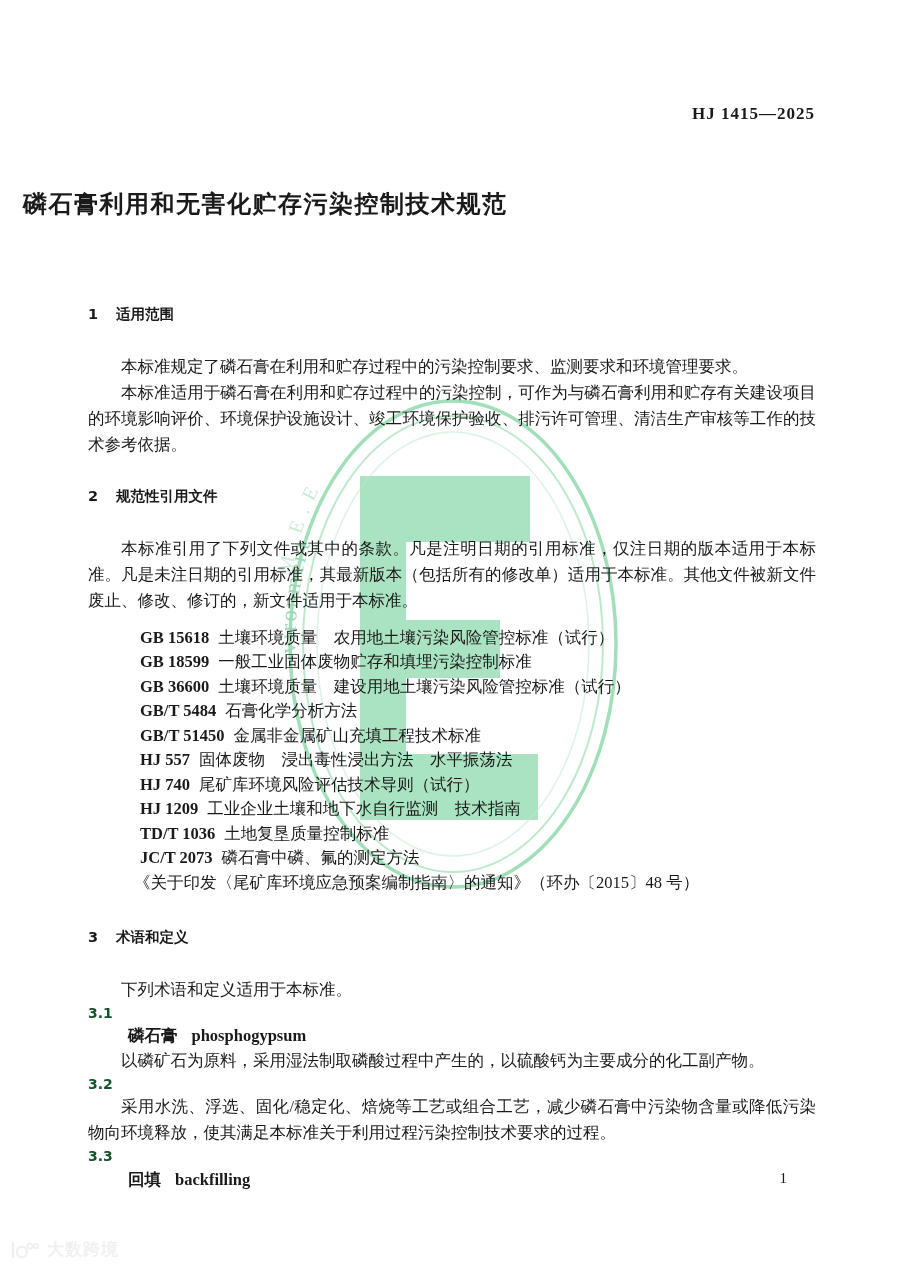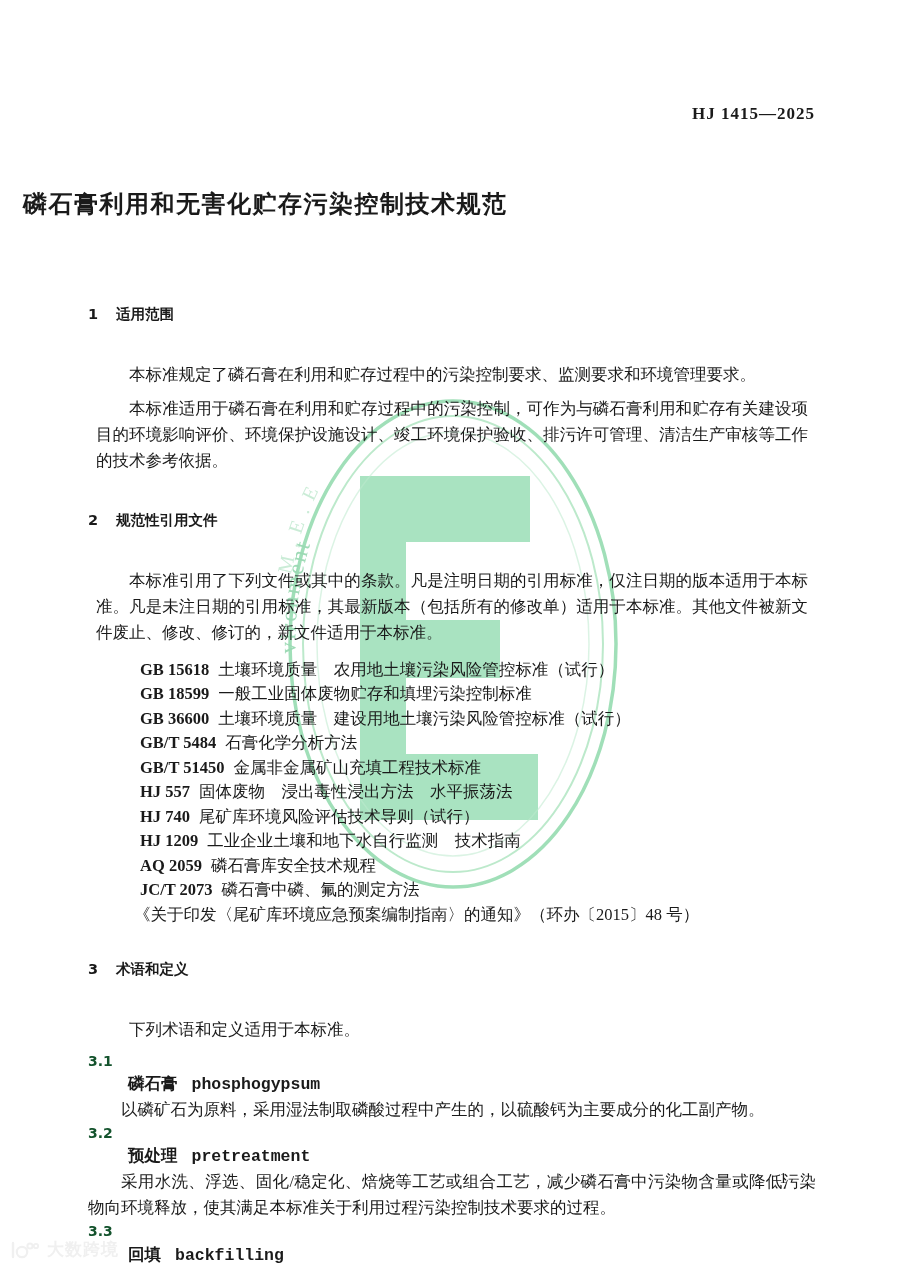--- a/index.html
+++ b/index.html
@@ -76,21 +76,21 @@
     margin: 0;
     line-height: 1.5;
   }
   .sec-head .num { display: inline-block; min-width: 28px; }
 
   .para {
     font-size: 16.5px;
     line-height: 26px;
     text-align: justify;
     text-justify: inter-ideograph;
-    margin: 8px;
+    margin: 0;
     color: #1a1a1a;
   }
   .para.indent { text-indent: 2em; }
 
   .spacer-lg { height: 28px; }
   .spacer-md { height: 20px; }
 
   
   .ref-list { margin: 12px; padding: 0; list-style: none; }
   .ref-item {
@@ -118,21 +118,21 @@
     font-size: 16.5px;
     line-height: 25px;
     color: #1a1a1a;
   }
   .term-name .zh {
     font-family: "DejaVu Sans", "Liberation Sans", sans-serif;
     font-weight: bold;
   }
   .term-name .en {
     margin-left: 14px;
-    font-family: Liberation Mono, monospace;
+    font-family: Liberation Serif, serif;
     font-weight: bold;
   }
   .term-def {
     font-size: 16.5px;
     line-height: 26px;
     text-align: justify;
     text-justify: inter-ideograph;
     text-indent: 2em;
     color: #1a1a1a;
     margin: 0;
@@ -227,43 +227,40 @@
 
     <ul class="ref-list">
       <li class="ref-item"><span class="ref-code">GB 15618</span><span class="ref-title">土壤环境质量　农用地土壤污染风险管控标准（试行）</span></li>
       <li class="ref-item"><span class="ref-code">GB 18599</span><span class="ref-title">一般工业固体废物贮存和填埋污染控制标准</span></li>
       <li class="ref-item"><span class="ref-code">GB 36600</span><span class="ref-title">土壤环境质量　建设用地土壤污染风险管控标准（试行）</span></li>
       <li class="ref-item"><span class="ref-code">GB/T 5484</span><span class="ref-title">石膏化学分析方法</span></li>
       <li class="ref-item"><span class="ref-code">GB/T 51450</span><span class="ref-title">金属非金属矿山充填工程技术标准</span></li>
       <li class="ref-item"><span class="ref-code">HJ 557</span><span class="ref-title">固体废物　浸出毒性浸出方法　水平振荡法</span></li>
       <li class="ref-item"><span class="ref-code">HJ 740</span><span class="ref-title">尾矿库环境风险评估技术导则（试行）</span></li>
       <li class="ref-item"><span class="ref-code">HJ 1209</span><span class="ref-title">工业企业土壤和地下水自行监测　技术指南</span></li>
-      <li class="ref-item"><span class="ref-code">AQ 2059</span><span class="ref-title">磷石膏库安全技术规程</span></li>
+      <li class="ref-item"><span class="ref-code">TD/T 1036</span><span class="ref-title">土地复垦质量控制标准</span></li>
       <li class="ref-item"><span class="ref-code">JC/T 2073</span><span class="ref-title">磷石膏中磷、氟的测定方法</span></li>
       <li class="ref-item notice">《关于印发〈尾矿库环境应急预案编制指南〉的通知》（环办〔2015〕48 号）</li>
     </ul>
 
     <div class="spacer-md"></div>
 
     <div class="sec-head">
       <span class="num">3</span><span>术语和定义</span>
     </div>
     <div class="spacer-lg"></div>
     <p class="para indent">下列术语和定义适用于本标准。</p>
 
     <div class="term-num">3.1</div>
     <div class="term-name">
       <span class="zh">磷石膏</span><span class="en">phosphogypsum</span>
     </div>
     <p class="term-def">以磷矿石为原料，采用湿法制取磷酸过程中产生的，以硫酸钙为主要成分的化工副产物。</p>
 
     <div class="term-num">3.2</div>
-    <div class="term-name">
-      <span class="zh">预处理</span><span class="en">pretreatment</span>
-    </div>
     <p class="term-def">采用水洗、浮选、固化/稳定化、焙烧等工艺或组合工艺，减少磷石膏中污染物含量或降低污染物向环境释放，使其满足本标准关于利用过程污染控制技术要求的过程。</p>
 
     <div class="term-num">3.3</div>
     <div class="term-name">
       <span class="zh">回填</span><span class="en">backfilling</span>
     </div>
 
   </div>
 
   <div class="page-num">1</div>

